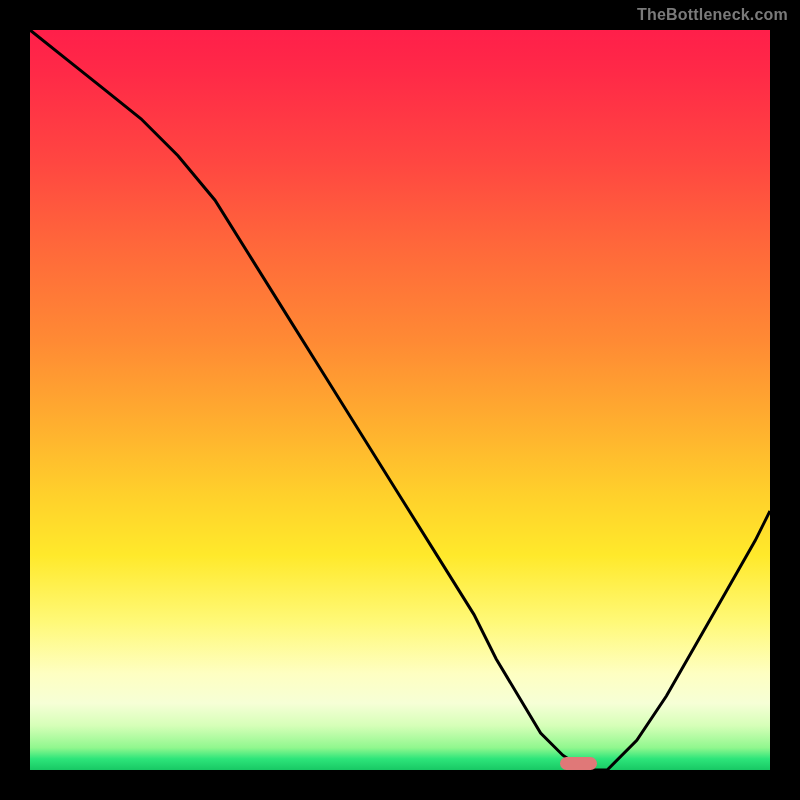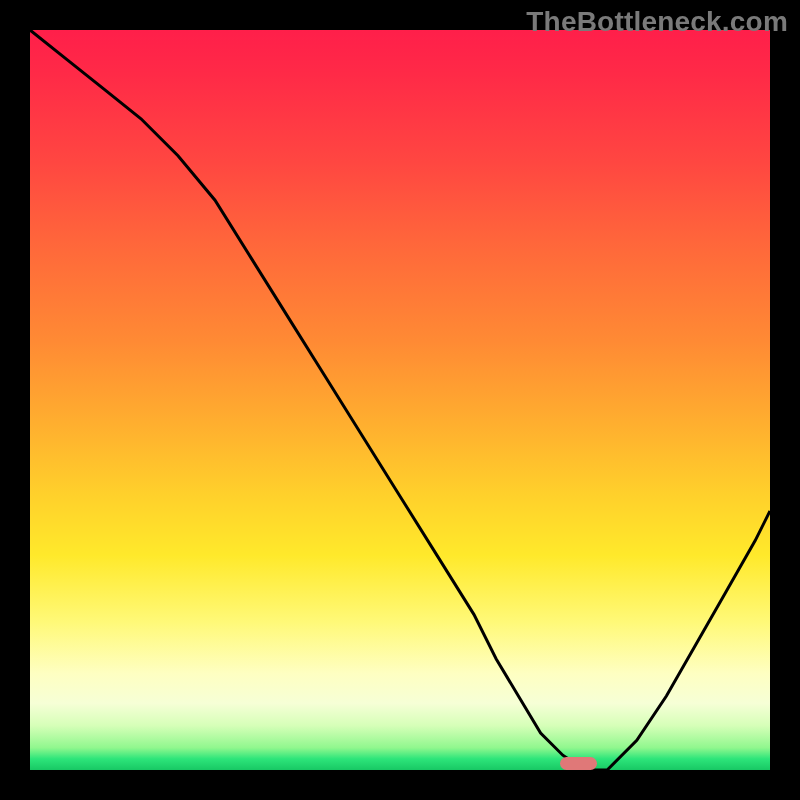--- a/index.html
+++ b/index.html
@@ -58,21 +58,21 @@
   .marker {
     position: absolute;
     background: #e07878;
     border-radius: 8px;
   }
   .watermark {
     position: absolute;
     top: 6px;
     right: 12px;
     color: #7a7a7a;
-    font-size: 28px;
+    font-size: 16px;
     font-weight: 600;
     letter-spacing: 0.2px;
     user-select: none;
   }
 </style>
 </head>
 <body>
 
 <div class="frame">
 

